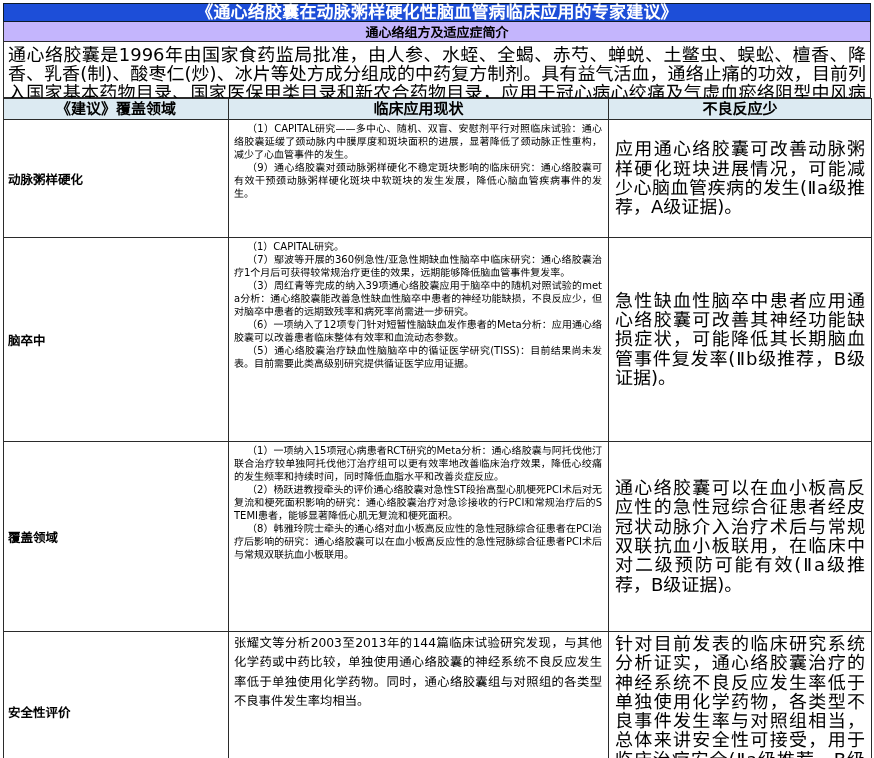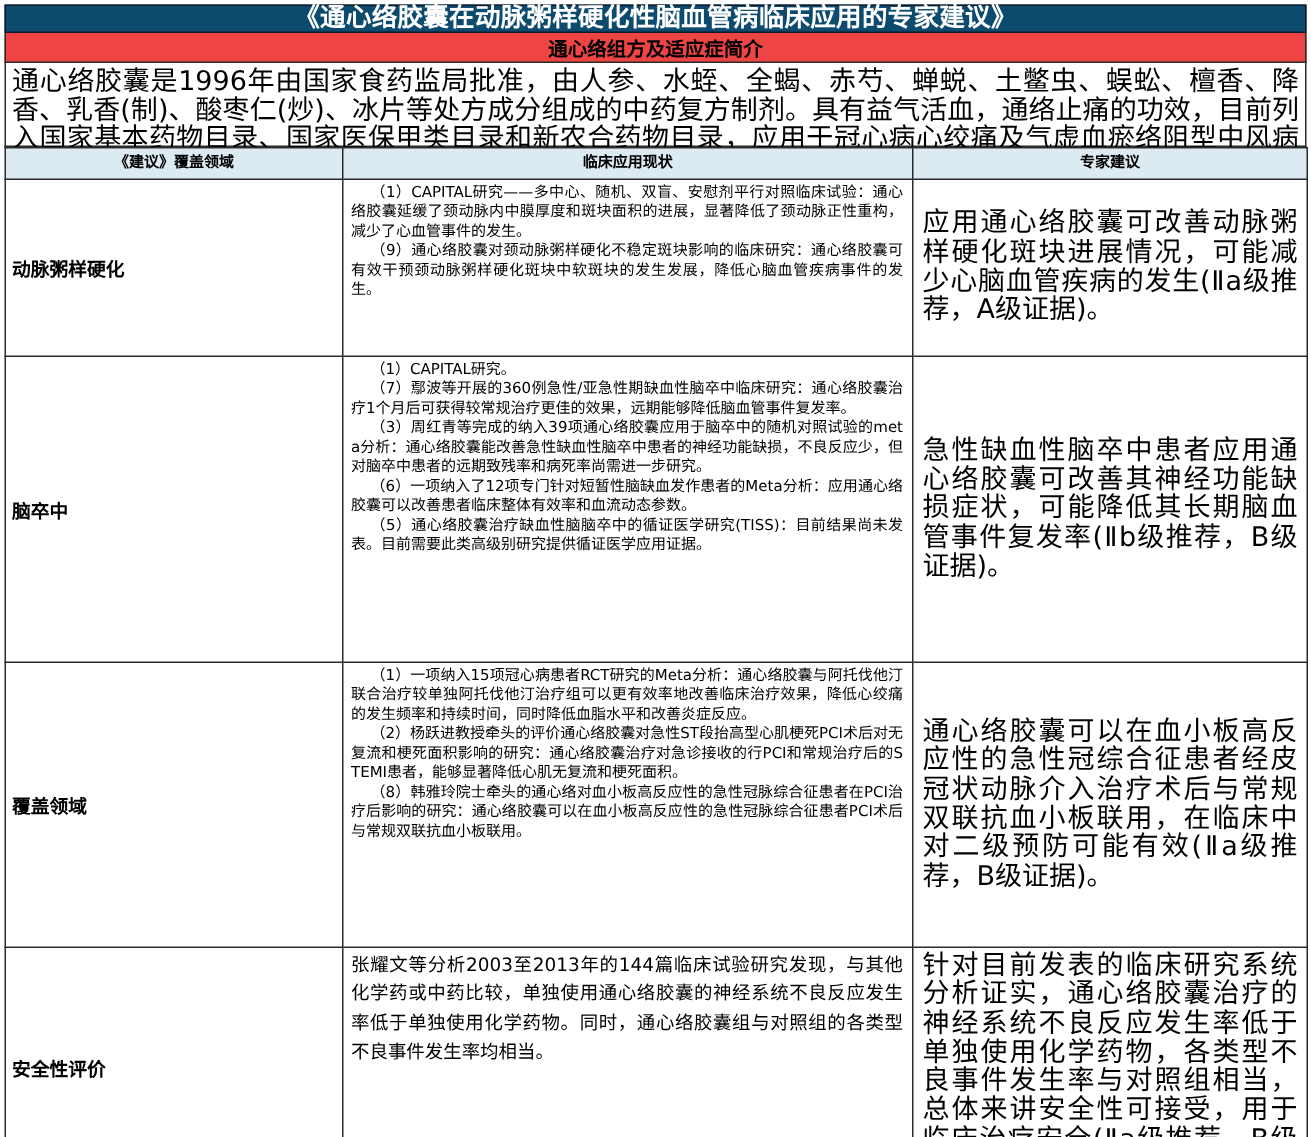--- a/index.html
+++ b/index.html
@@ -21,41 +21,41 @@
     width: 874px;
     height: 758px;
     box-sizing: border-box;
     display: flex;
     flex-direction: column;
     background: #ffffff;
   }
 
   
   .title-bar {
-    background: #0c4a6e;
+    background: #1d4ed8;
     border: 1px solid #0d1b2a;
     box-sizing: border-box;
     height: 33px;
     display: flex;
     align-items: center;
     justify-content: center;
     margin: 3px 3px 0 3px;
   }
   .title-bar .title-text {
     color: #ffffff;
     font-size: 17px;
     font-weight: bold;
     letter-spacing: 0.2px;
     line-height: 1;
     white-space: nowrap;
   }
 
   
   .subtitle-bar {
-    background: #ef4444;
+    background: #c4b5fd;
     border: 1px solid #2b2b2b;
     border-top: none;
     box-sizing: border-box;
     height: 24px;
     display: flex;
     align-items: center;
     justify-content: center;
     margin: 0 3px;
   }
   .subtitle-bar .subtitle-text {
@@ -100,21 +100,21 @@
   .main-table td {
     border: 1px solid #2b2b2b;
     box-sizing: border-box;
     vertical-align: middle;
     padding: 0;
   }
 
   .main-table thead th {
     background: #DCEAF2;
     height: 21px;
-    font-size: 10px;
+    font-size: 15px;
     font-weight: bold;
     text-align: center;
     line-height: 1;
   }
 
   
   td.domain-cell {
     font-size: 12.5px;
     font-weight: bold;
     vertical-align: middle;
@@ -184,21 +184,21 @@
   <table class="main-table">
     <colgroup>
       <col class="c1">
         <col class="c2">
         <col class="c3">
     </colgroup>
     <thead>
       <tr>
         <th>《建议》覆盖领域</th>
         <th>临床应用现状</th>
-        <th>专家建议</th>
+        <th>不良反应少</th>
       </tr>
     </thead>
     <tbody>
 
       <tr class="row-athero">
         <td class="domain-cell">动脉粥样硬化</td>
         <td class="status-cell">
           <span class="items">
             <span class="item">（1）CAPITAL研究——多中心、随机、双盲、安慰剂平行对照临床试验：通心络胶囊延缓了颈动脉内中膜厚度和斑块面积的进展，显著降低了颈动脉正性重构，减少了心血管事件的发生。</span>
             <span class="item">（9）通心络胶囊对颈动脉粥样硬化不稳定斑块影响的临床研究：通心络胶囊可有效干预颈动脉粥样硬化斑块中软斑块的发生发展，降低心脑血管疾病事件的发生。</span>

